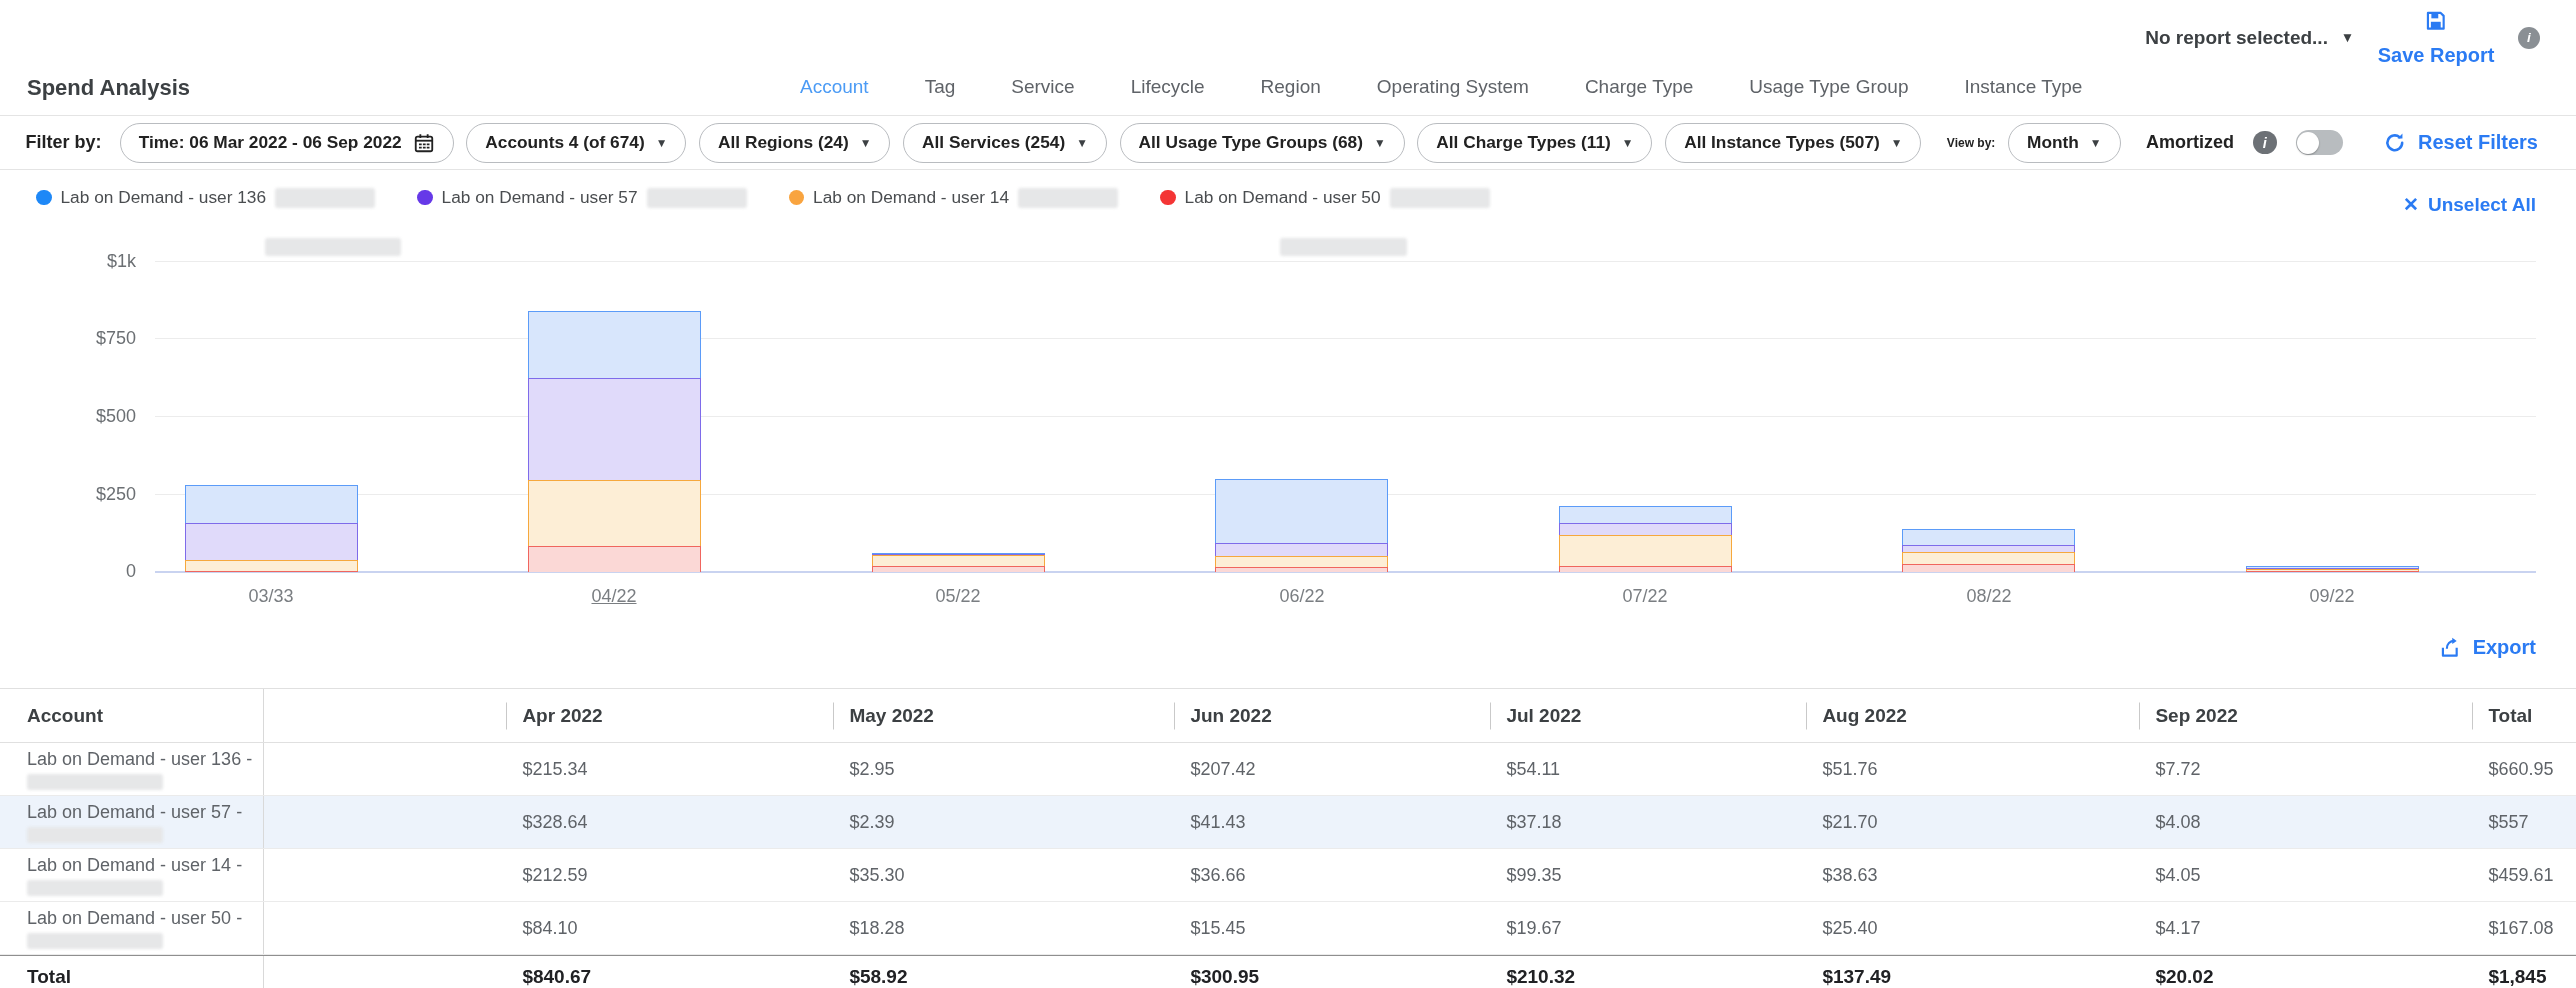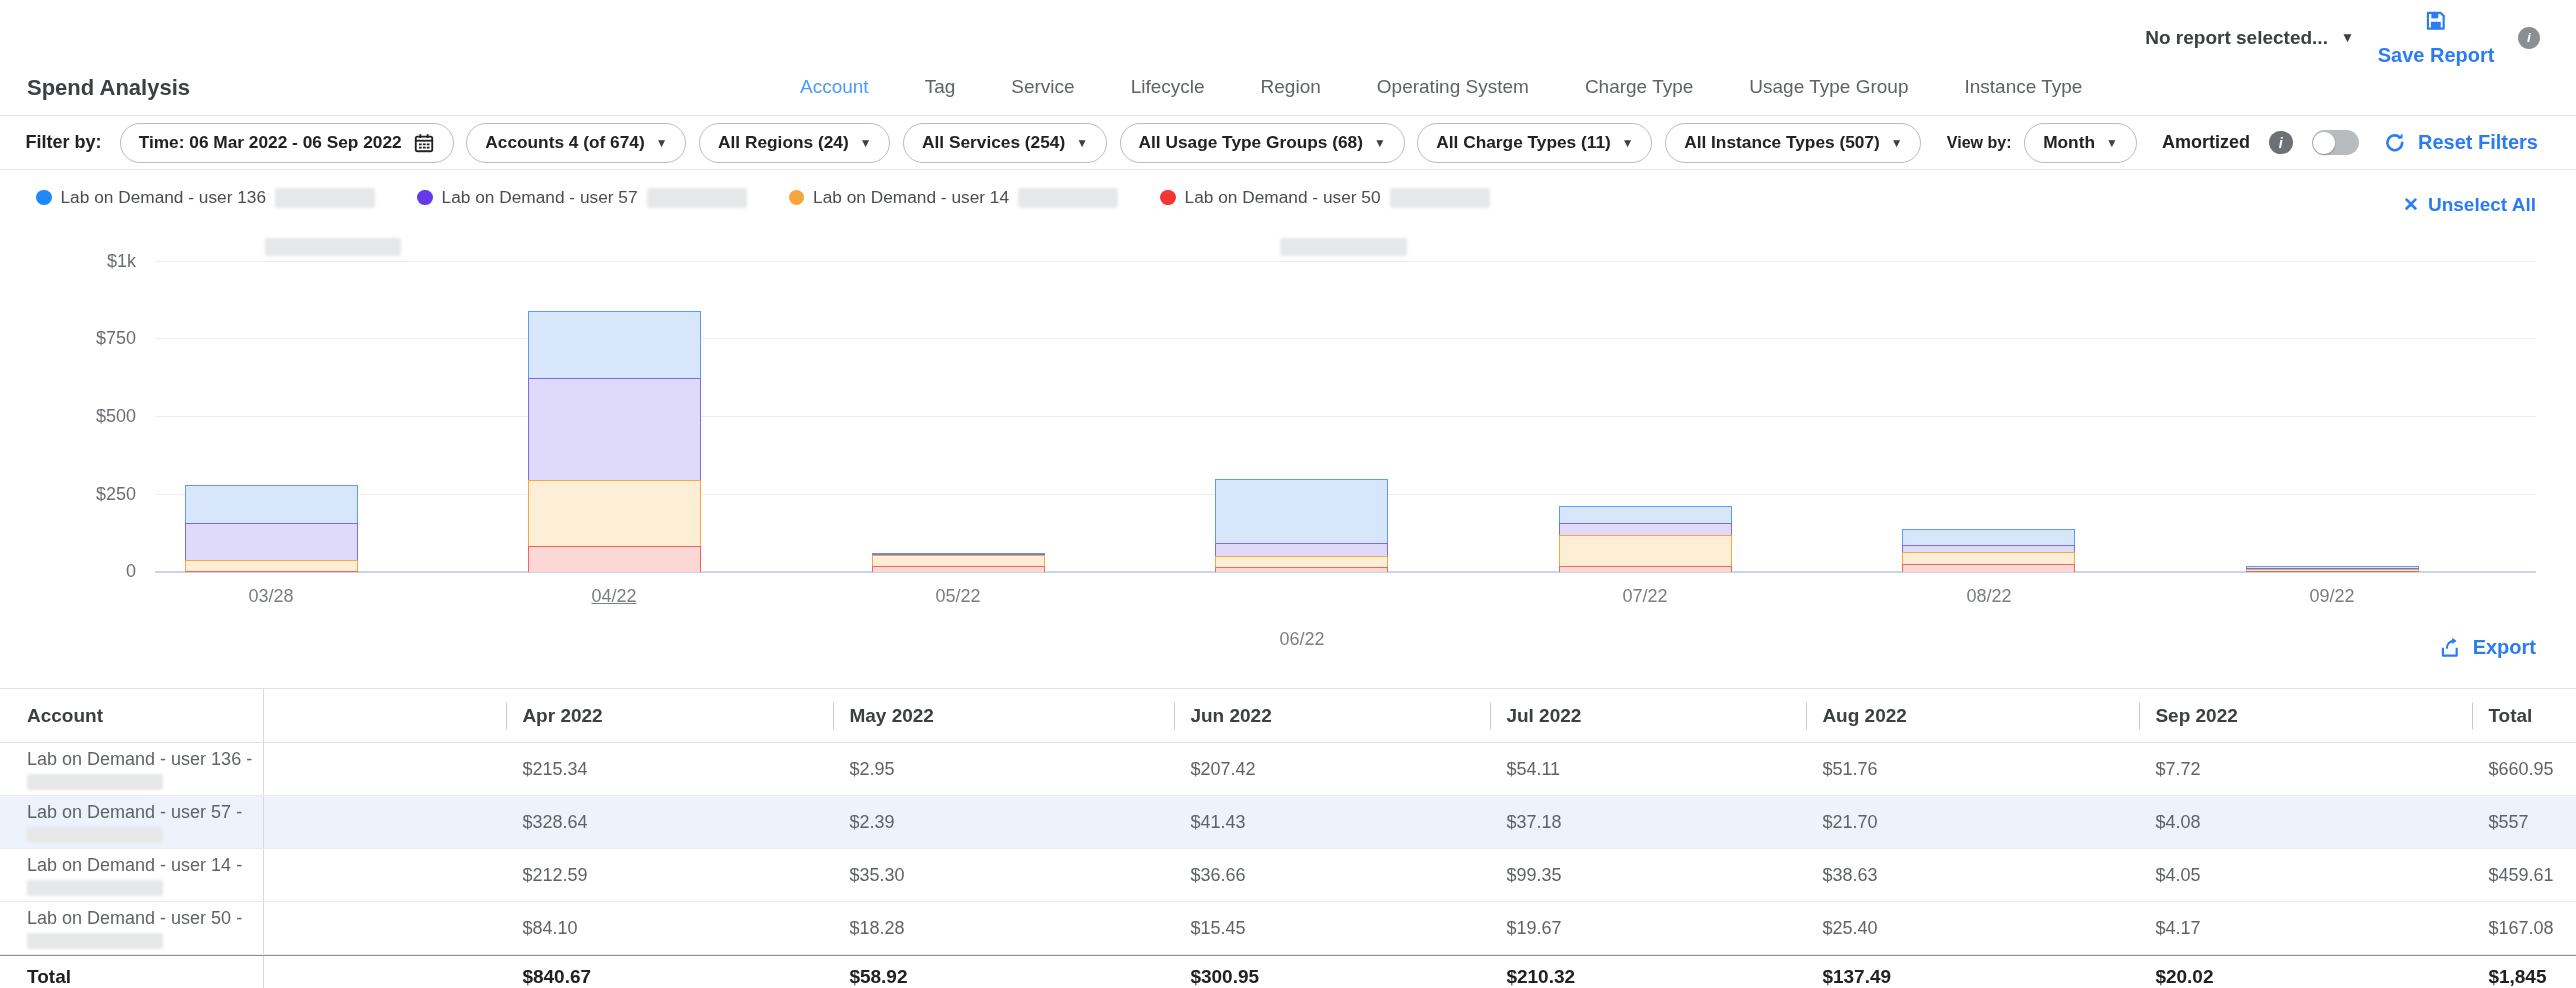--- a/index.html
+++ b/index.html
@@ -21,21 +21,21 @@
   .tab{font-size:19px;color:#5f6368;cursor:pointer;white-space:nowrap;}
   .tab.active{color:#4b9bf5;}
 
   
   .filterbar{position:absolute;top:115px;left:0;right:0;height:55px;border-top:0.9px solid #e4e4e4;
              border-bottom:0.9px solid #e4e4e4;display:flex;align-items:center;padding-left:25.5px;gap:12.7px;box-sizing:border-box;}
   .filter-label{font-size:18px;font-weight:700;color:#222;margin-right:5.5px;white-space:nowrap;}
   .pill{display:flex;align-items:center;gap:11px;height:38px;padding:0 18px;border:0.9px solid #b9bcc0;
         border-radius:20px;font-size:17.3px;font-weight:700;color:#222;background:#fff;cursor:pointer;white-space:nowrap;}
   .pill .caret{font-size:11.8px;}
-  .viewby-label{font-size:16px;font-weight:700;color:#222;margin-left:12.7px;white-space:nowrap;}
+  .viewby-label{font-size:12px;font-weight:700;color:#222;margin-left:12.7px;white-space:nowrap;}
   .amortized{display:flex;align-items:center;gap:19px;margin-left:12.7px;}
   .amortized-label{font-size:18px;font-weight:700;color:#222;}
   .info-dark{width:23.6px;height:23.6px;border-radius:50%;background:#6d7176;color:#fff;display:flex;
              align-items:center;justify-content:center;font-size:14.5px;font-weight:700;font-style:italic;cursor:pointer;}
   .toggle{width:47px;height:25.5px;border-radius:12.7px;background:#b8bcbf;position:relative;cursor:pointer;}
   .toggle .knob{position:absolute;left:1.8px;top:1.8px;width:22px;height:22px;border-radius:50%;background:#fff;
                 box-shadow:0 0.9px 1.8px rgba(0,0,0,.3);}
   .reset-btn{position:absolute;right:38px;display:flex;align-items:center;gap:11px;color:#2b7bf3;
              font-size:20px;font-weight:700;cursor:pointer;}
 
@@ -213,42 +213,42 @@
       <div class="gridline" style="top: 239px;"></div>
       <div class="ytick-wrap" style="top: 239px;">$250</div>
       <div class="gridline zero" style="top: 316px;"></div>
       <div class="ytick-wrap" style="top: 316px;">0</div>
       <div class="bar" style="left: 185px; width: 173px; bottom: 47px;">
         <div class="seg" style="height: 0.9px; background: rgb(251, 216, 214); border-color: rgb(240, 101, 94);"></div>
         <div class="seg" style="height: 11.2px; background: rgb(253, 238, 214); border-color: rgb(246, 168, 61);"></div>
         <div class="seg" style="height: 37px; background: rgb(224, 218, 250); border-color: rgb(126, 107, 234);"></div>
         <div class="seg" style="height: 38px; background: rgb(216, 230, 252); border-color: rgb(91, 155, 248);"></div>
       </div>
-      <div class="xlabel" style="left: 271px; top: 331px;">03/28</div>
+      <div class="xlabel" style="left: 271px; top: 331px;">03/33</div>
       <div class="bar" style="left: 528px; width: 173px; bottom: 47px;">
         <div class="seg" style="height: 26px; background: rgb(251, 216, 214); border-color: rgb(240, 101, 94);"></div>
         <div class="seg" style="height: 66px; background: rgb(253, 238, 214); border-color: rgb(246, 168, 61);"></div>
         <div class="seg" style="height: 102px; background: rgb(224, 218, 250); border-color: rgb(126, 107, 234);"></div>
         <div class="seg" style="height: 67px; background: rgb(216, 230, 252); border-color: rgb(91, 155, 248);"></div>
       </div>
       <div class="xlabel" style="left: 614px; top: 331px; text-decoration: underline;">04/22</div>
       <div class="bar" style="left: 872px; width: 173px; bottom: 47px;">
         <div class="seg" style="height: 5.7px; background: rgb(251, 216, 214); border-color: rgb(240, 101, 94);"></div>
         <div class="seg" style="height: 11px; background: rgb(253, 238, 214); border-color: rgb(246, 168, 61);"></div>
         <div class="seg" style="height: 0.9px; background: rgb(224, 218, 250); border-color: rgb(126, 107, 234);"></div>
         <div class="seg" style="height: 0.9px; background: rgb(216, 230, 252); border-color: rgb(91, 155, 248);"></div>
       </div>
       <div class="xlabel" style="left: 958px; top: 331px;">05/22</div>
       <div class="bar" style="left: 1215px; width: 173px; bottom: 47px;">
         <div class="seg" style="height: 4.8px; background: rgb(251, 216, 214); border-color: rgb(240, 101, 94);"></div>
         <div class="seg" style="height: 11.4px; background: rgb(253, 238, 214); border-color: rgb(246, 168, 61);"></div>
         <div class="seg" style="height: 13px; background: rgb(224, 218, 250); border-color: rgb(126, 107, 234);"></div>
         <div class="seg" style="height: 64px; background: rgb(216, 230, 252); border-color: rgb(91, 155, 248);"></div>
       </div>
-      <div class="xlabel" style="left: 1302px; top: 331px; margin-top: 43px;">06/22</div>
+      <div class="xlabel" style="left: 1302px; top: 331px;">06/22</div>
       <div class="bar" style="left: 1559px; width: 173px; bottom: 47px;">
         <div class="seg" style="height: 6.1px; background: rgb(251, 216, 214); border-color: rgb(240, 101, 94);"></div>
         <div class="seg" style="height: 31px; background: rgb(253, 238, 214); border-color: rgb(246, 168, 61);"></div>
         <div class="seg" style="height: 11.6px; background: rgb(224, 218, 250); border-color: rgb(126, 107, 234);"></div>
         <div class="seg" style="height: 17px; background: rgb(216, 230, 252); border-color: rgb(91, 155, 248);"></div>
       </div>
       <div class="xlabel" style="left: 1645px; top: 331px;">07/22</div>
       <div class="bar" style="left: 1902px; width: 173px; bottom: 47px;">
         <div class="seg" style="height: 8px; background: rgb(251, 216, 214); border-color: rgb(240, 101, 94);"></div>
         <div class="seg" style="height: 12px; background: rgb(253, 238, 214); border-color: rgb(246, 168, 61);"></div>

